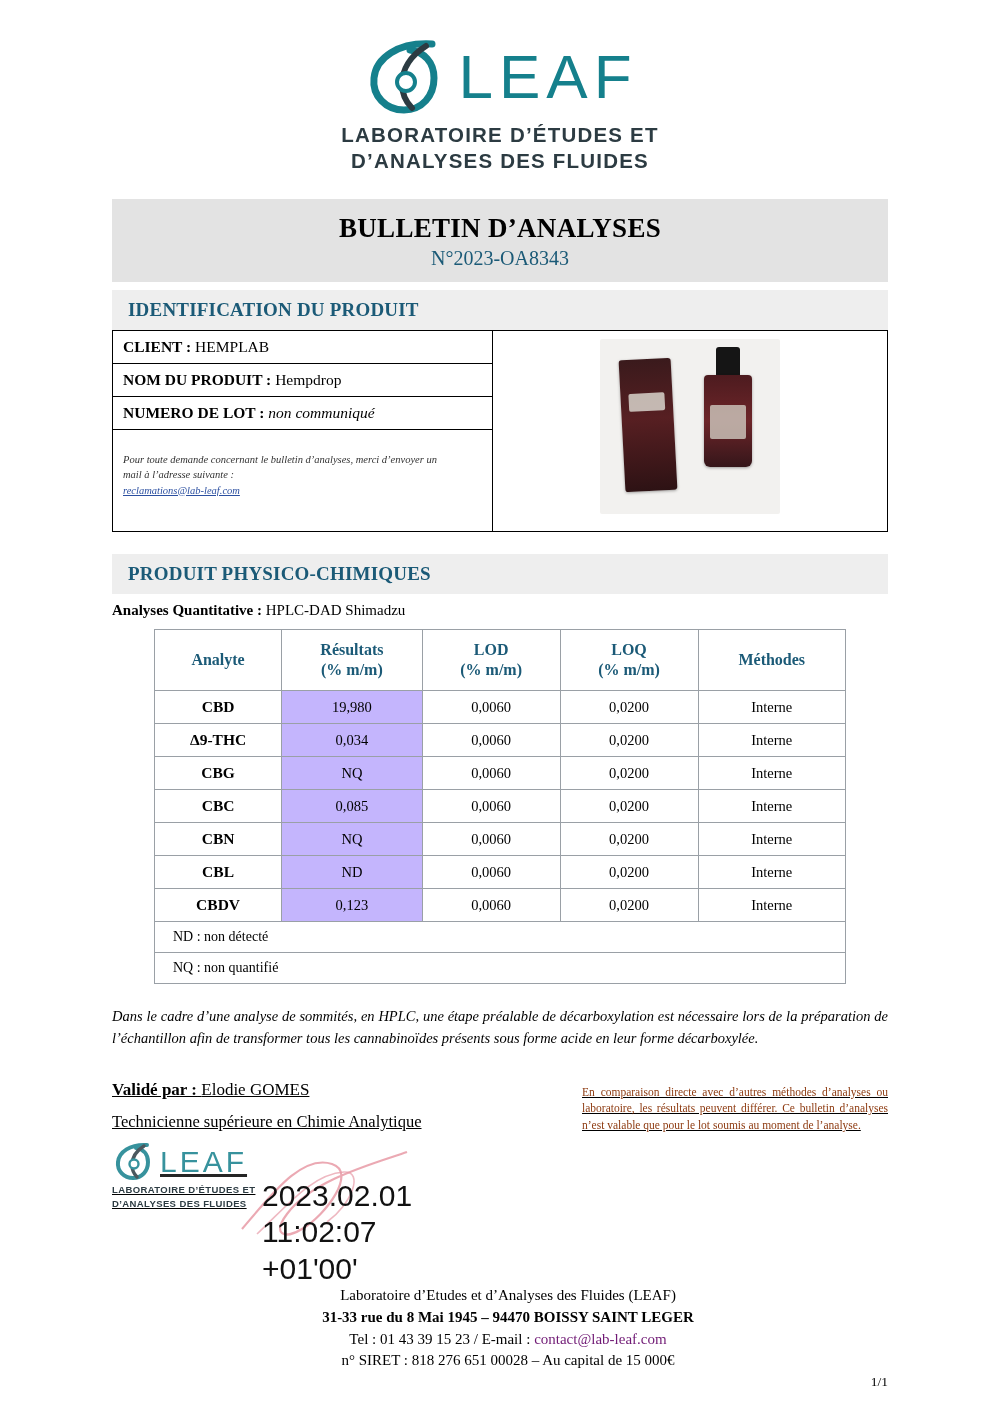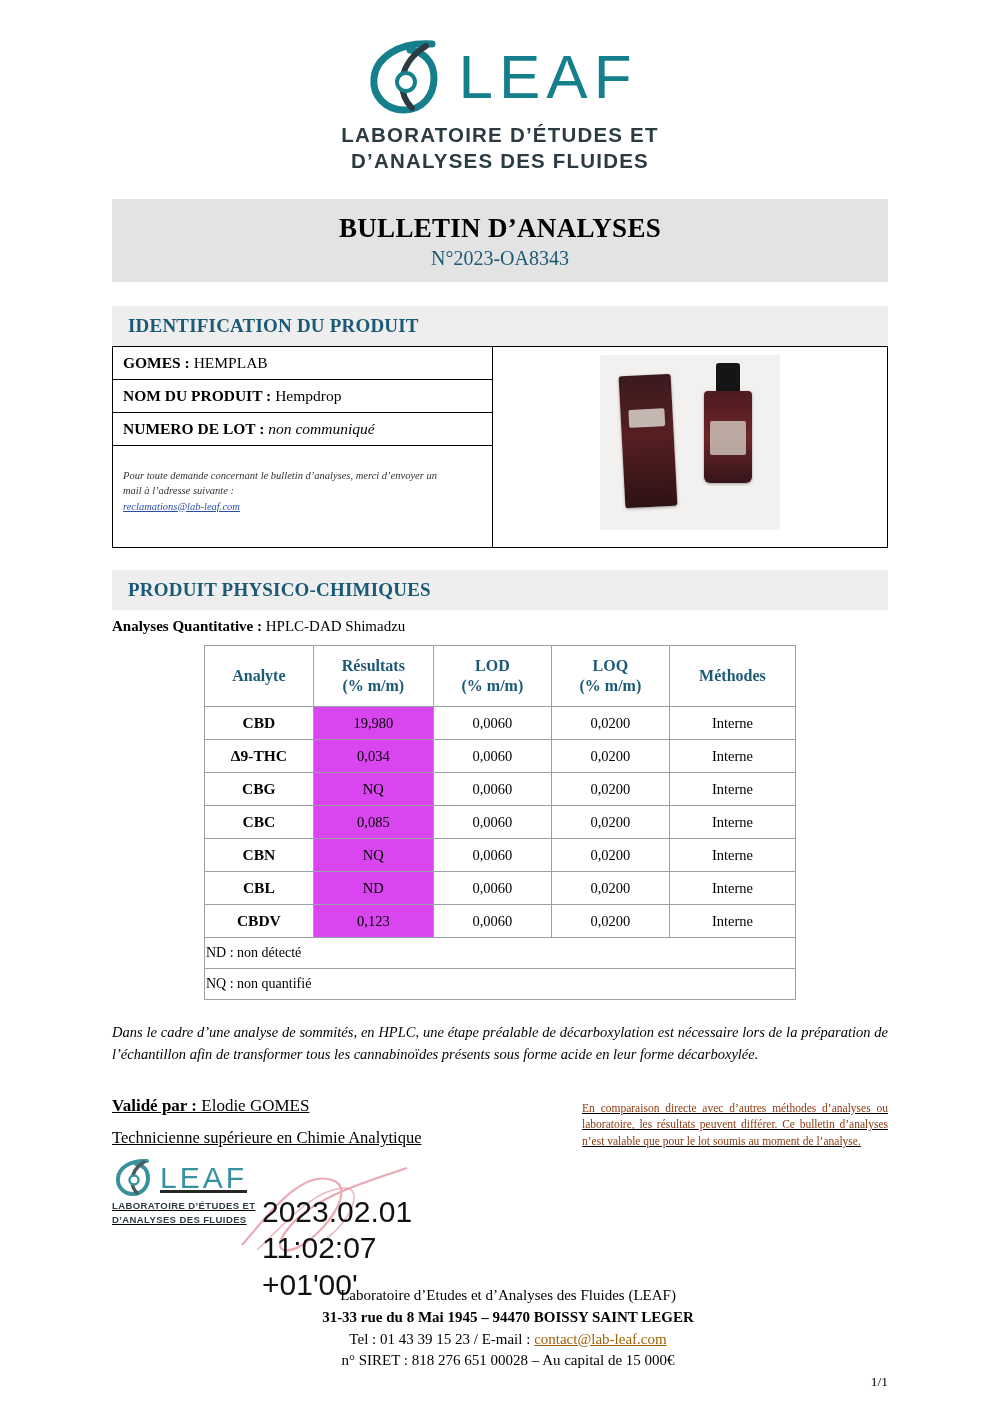--- a/index.html
+++ b/index.html
@@ -74,21 +74,21 @@
     letter-spacing: .3px;
   }
   .title-band .t2 {
     font-size: 20px;
     color: #1b5a77;
     margin-top: 3px;
   }
 
   
   .section-bar {
-    margin: 24px 112px 0 112px;
+    margin: 8px 112px 0 112px;
     background: #eeeeee;
     padding: 9px 0 9px 16px;
     font-size: 19px;
     font-weight: bold;
     color: #1b5a77;
     letter-spacing: .2px;
   }
 
   
   .ident-wrap {
@@ -192,45 +192,45 @@
   
   .analyses-sub {
     margin: 8px 112px 0 112px;
     font-size: 15px;
   }
   .analyses-sub b { font-weight: bold; }
 
   table.results {
     margin: 10px auto 0 auto;
     border-collapse: collapse;
-    width: 592px;
+    width: 692px;
     font-size: 14.5px;
   }
   table.results th, table.results td {
     border: 1px solid #9aa0a6;
     text-align: center;
     padding: 7px 4px;
   }
   table.results thead th {
     color: #1b5a77;
     font-weight: bold;
     font-size: 16px;
     padding: 10px 4px;
     line-height: 1.25;
   }
   table.results td.analyte {
     font-weight: bold;
     font-size: 15.5px;
   }
   table.results td.res {
-    background: #d946ef;
+    background: #c4b5fd;
   }
   table.results td.note {
     text-align: left;
-    padding-left: 1px;
+    padding-left: 18px;
     font-size: 14px;
     font-weight: normal;
   }
 
   .para-italic {
     margin: 22px 112px 0 112px;
     font-size: 14.5px;
     font-style: italic;
     text-align: justify;
     line-height: 1.5;
@@ -314,22 +314,21 @@
     position: absolute;
     left: 16px;
     right: 0;
     bottom: 42px;
     text-align: center;
     font-size: 15px;
     line-height: 1.45;
   }
   .footer .strong { font-weight: bold; }
   .footer a, .footer .mail {
-    color: #a16207;
-    text-decoration: underline;
+    color: #701a75;
   }
   .page-num {
     position: absolute;
     right: 112px;
     bottom: 24px;
     font-size: 13.5px;
   }
 </style>
 </head>
 <body>
@@ -354,21 +353,21 @@
   <div class="title-band">
     <div class="t1">BULLETIN D’ANALYSES</div>
     <div class="t2">N°2023-OA8343</div>
   </div>
 
   <div class="section-bar">IDENTIFICATION DU PRODUIT</div>
 
   <div class="ident-wrap">
     <div class="ident-left">
       <div class="ident-row">
-        <b>GOMES :</b>
+        <b>CLIENT :</b>
         <span>HEMPLAB</span>
       </div>
       <div class="ident-row">
         <b>NOM DU PRODUIT :</b>
         <span>Hempdrop</span>
       </div>
       <div class="ident-row">
         <b>NUMERO DE LOT :</b>
         <span style="font-style:italic">non communiqué</span>
       </div>

